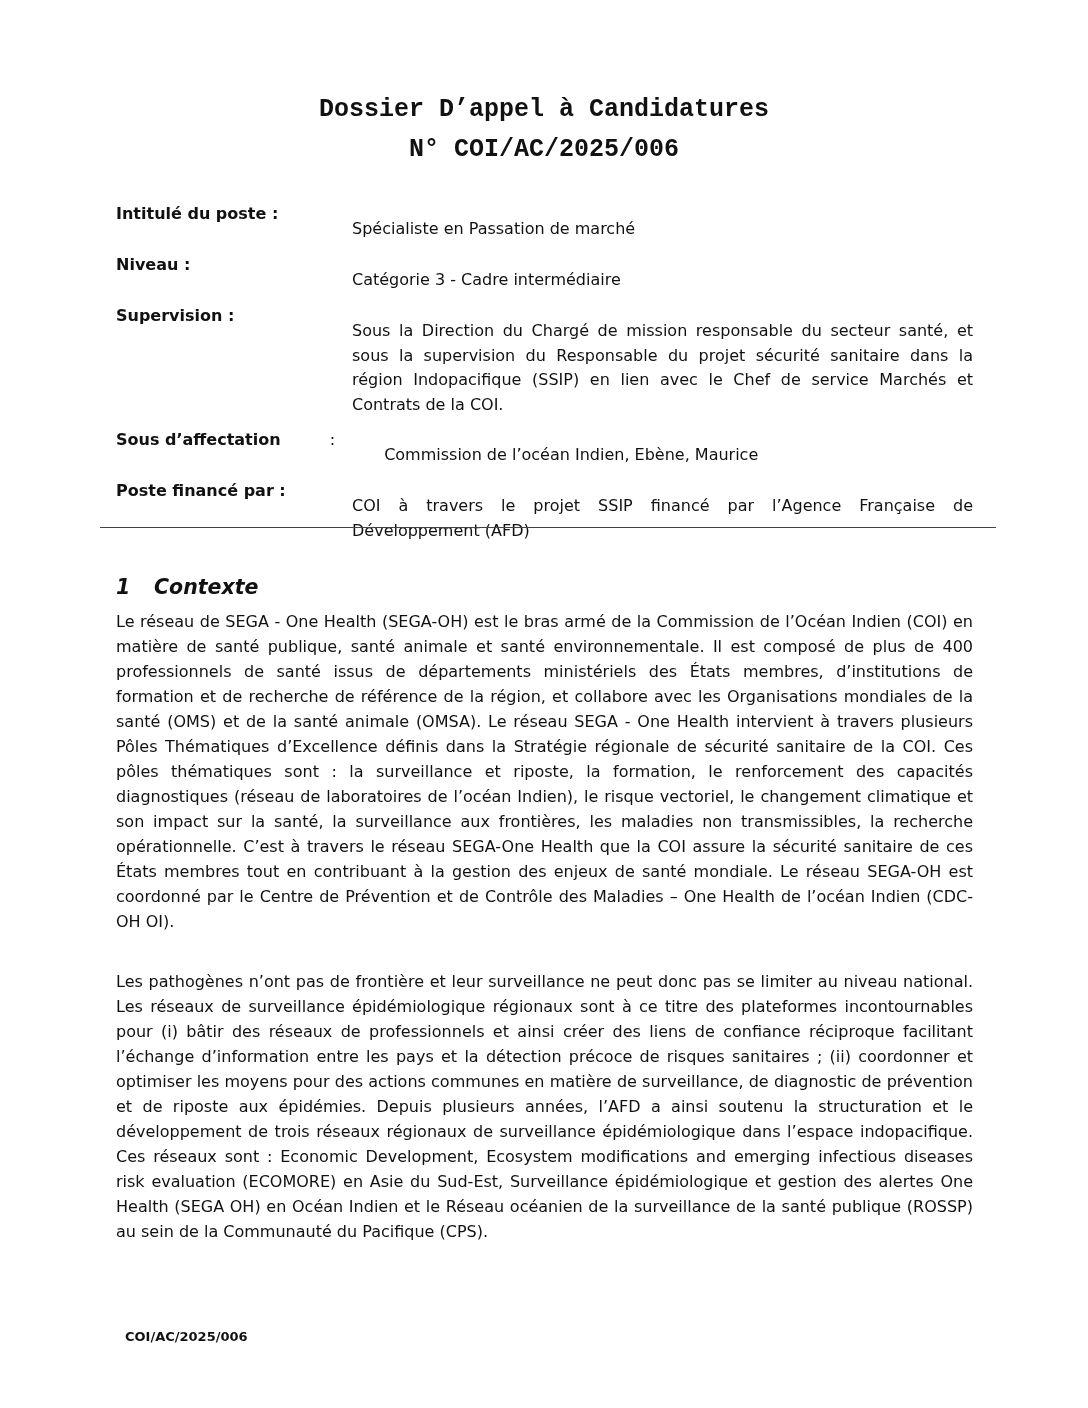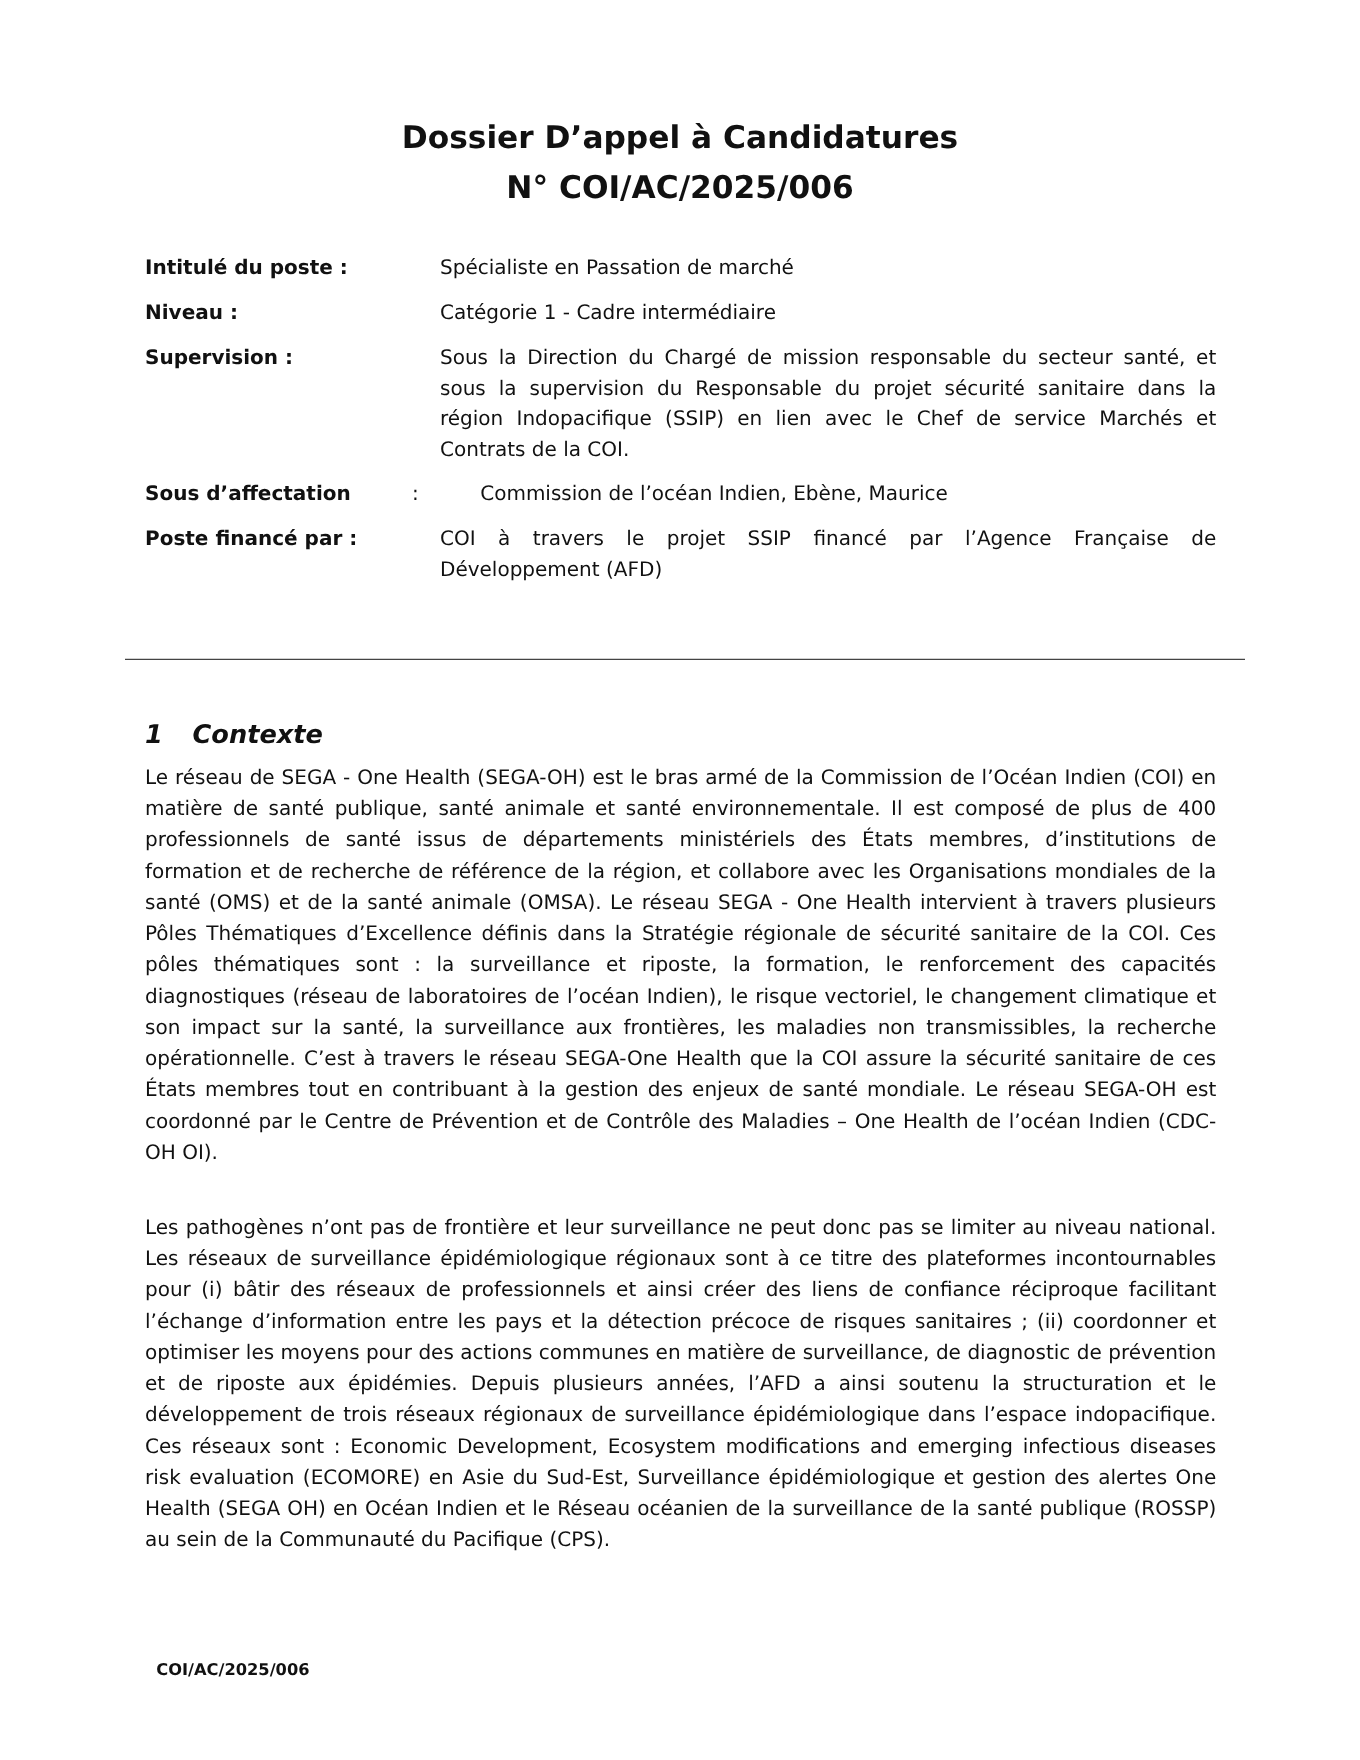--- a/index.html
+++ b/index.html
@@ -2,29 +2,29 @@
 <html><head>
   <meta charset="utf-8">
   <style>
     html, body { margin: 0; padding: 0; background: #ffffff; }
     body {
       width: 1088px; height: 1408px; position: relative; overflow: hidden;
       font-family: "DejaVu Sans", sans-serif; color: #111111;
     }
     .title {
       position: absolute; left: 0; width: 1088px; text-align: center;
-      font-weight: bold; font-size: 25px; line-height: 36px;
+      font-weight: bold; font-size: 25px; line-height: 36px; font-family: Liberation Mono, monospace;
     }
     .title.l1 { top: 92px; }
     .title.l2 { top: 132px; }
     .meta { position: absolute; left: 116px; width: 857px; top: 202px; }
     .meta-row { display: flex; font-size: 16px; line-height: 24.5px; margin-bottom: 11.5px; gap: 44px; }
     .meta-row.sup { margin-bottom: 11px; }
     .meta-label { width: 192px; flex: 0 0 192px; font-weight: bold; white-space: nowrap; }
-    .meta-value { flex: 1; text-align: justify; }
+    .meta-value { flex: 1; text-align: justify; margin-top: 15px; }
     .meta-row.inline .meta-label { width: auto; flex: 0 0 auto; }
     .meta-row.inline .sep { white-space: pre; }
     .divider {
       position: absolute; left: 100px; width: 896px; top: 527px;
       height: 0; border-top: 1.5px solid #444444;
     }
     .section-heading {
       position: absolute; left: 116px; top: 573px;
       font-weight: bold; font-size: 20.5px; line-height: 28px; font-style: italic;
     }
@@ -46,21 +46,21 @@
 <div class="title l1">Dossier D’appel à Candidatures</div>
 <div class="title l2">N° COI/AC/2025/006</div>
 
 <div class="meta">
   <div class="meta-row">
     <span class="meta-label">Intitulé du poste :</span>
     <span class="meta-value">Spécialiste en Passation de marché</span>
   </div>
   <div class="meta-row">
     <span class="meta-label">Niveau :</span>
-    <span class="meta-value">Catégorie 1 - Cadre intermédiaire</span>
+    <span class="meta-value">Catégorie 3 - Cadre intermédiaire</span>
   </div>
   <div class="meta-row sup">
     <span class="meta-label">Supervision :</span>
     <span class="meta-value">Sous la Direction du Chargé de mission responsable du secteur santé, et sous la supervision du Responsable du projet sécurité sanitaire dans la région Indopacifique (SSIP) en lien avec le Chef de service Marchés et Contrats de la COI.</span>
   </div>
   <div class="meta-row inline">
     <span class="meta-label">Sous d’affectation</span>
     <span class="sep"> : </span>
     <span class="meta-value">Commission de l’océan Indien, Ebène, Maurice</span>
   </div>

